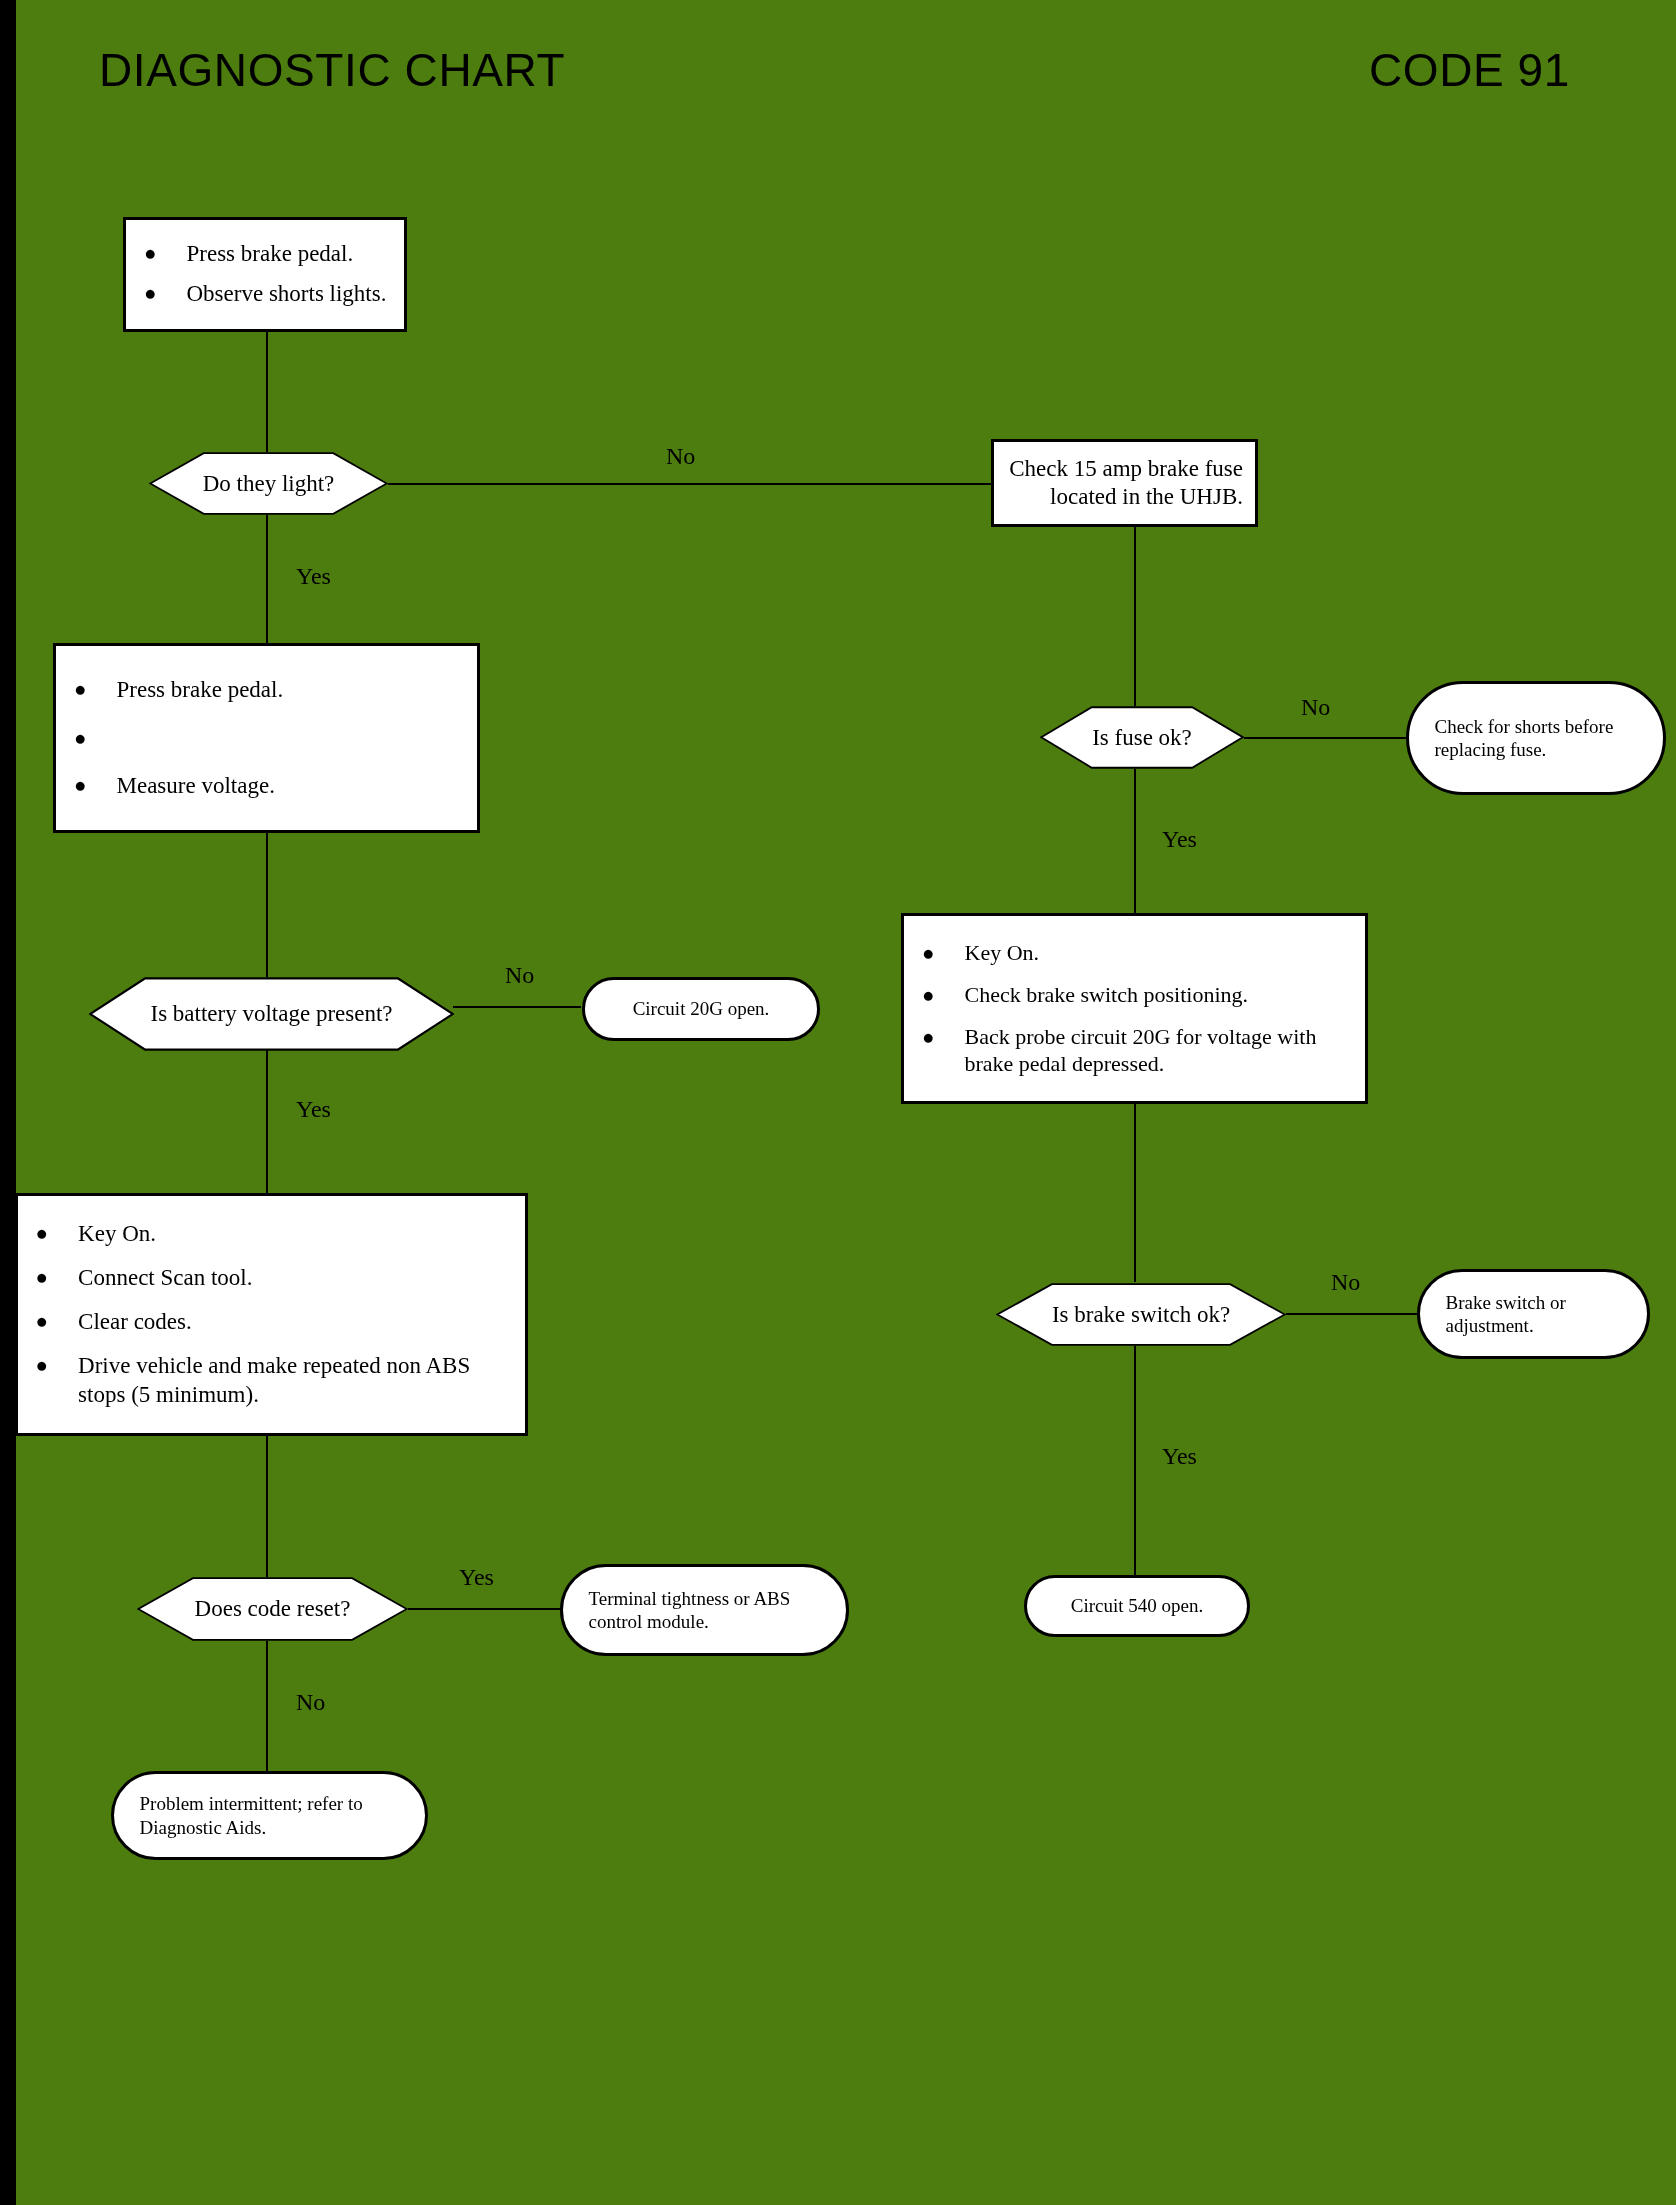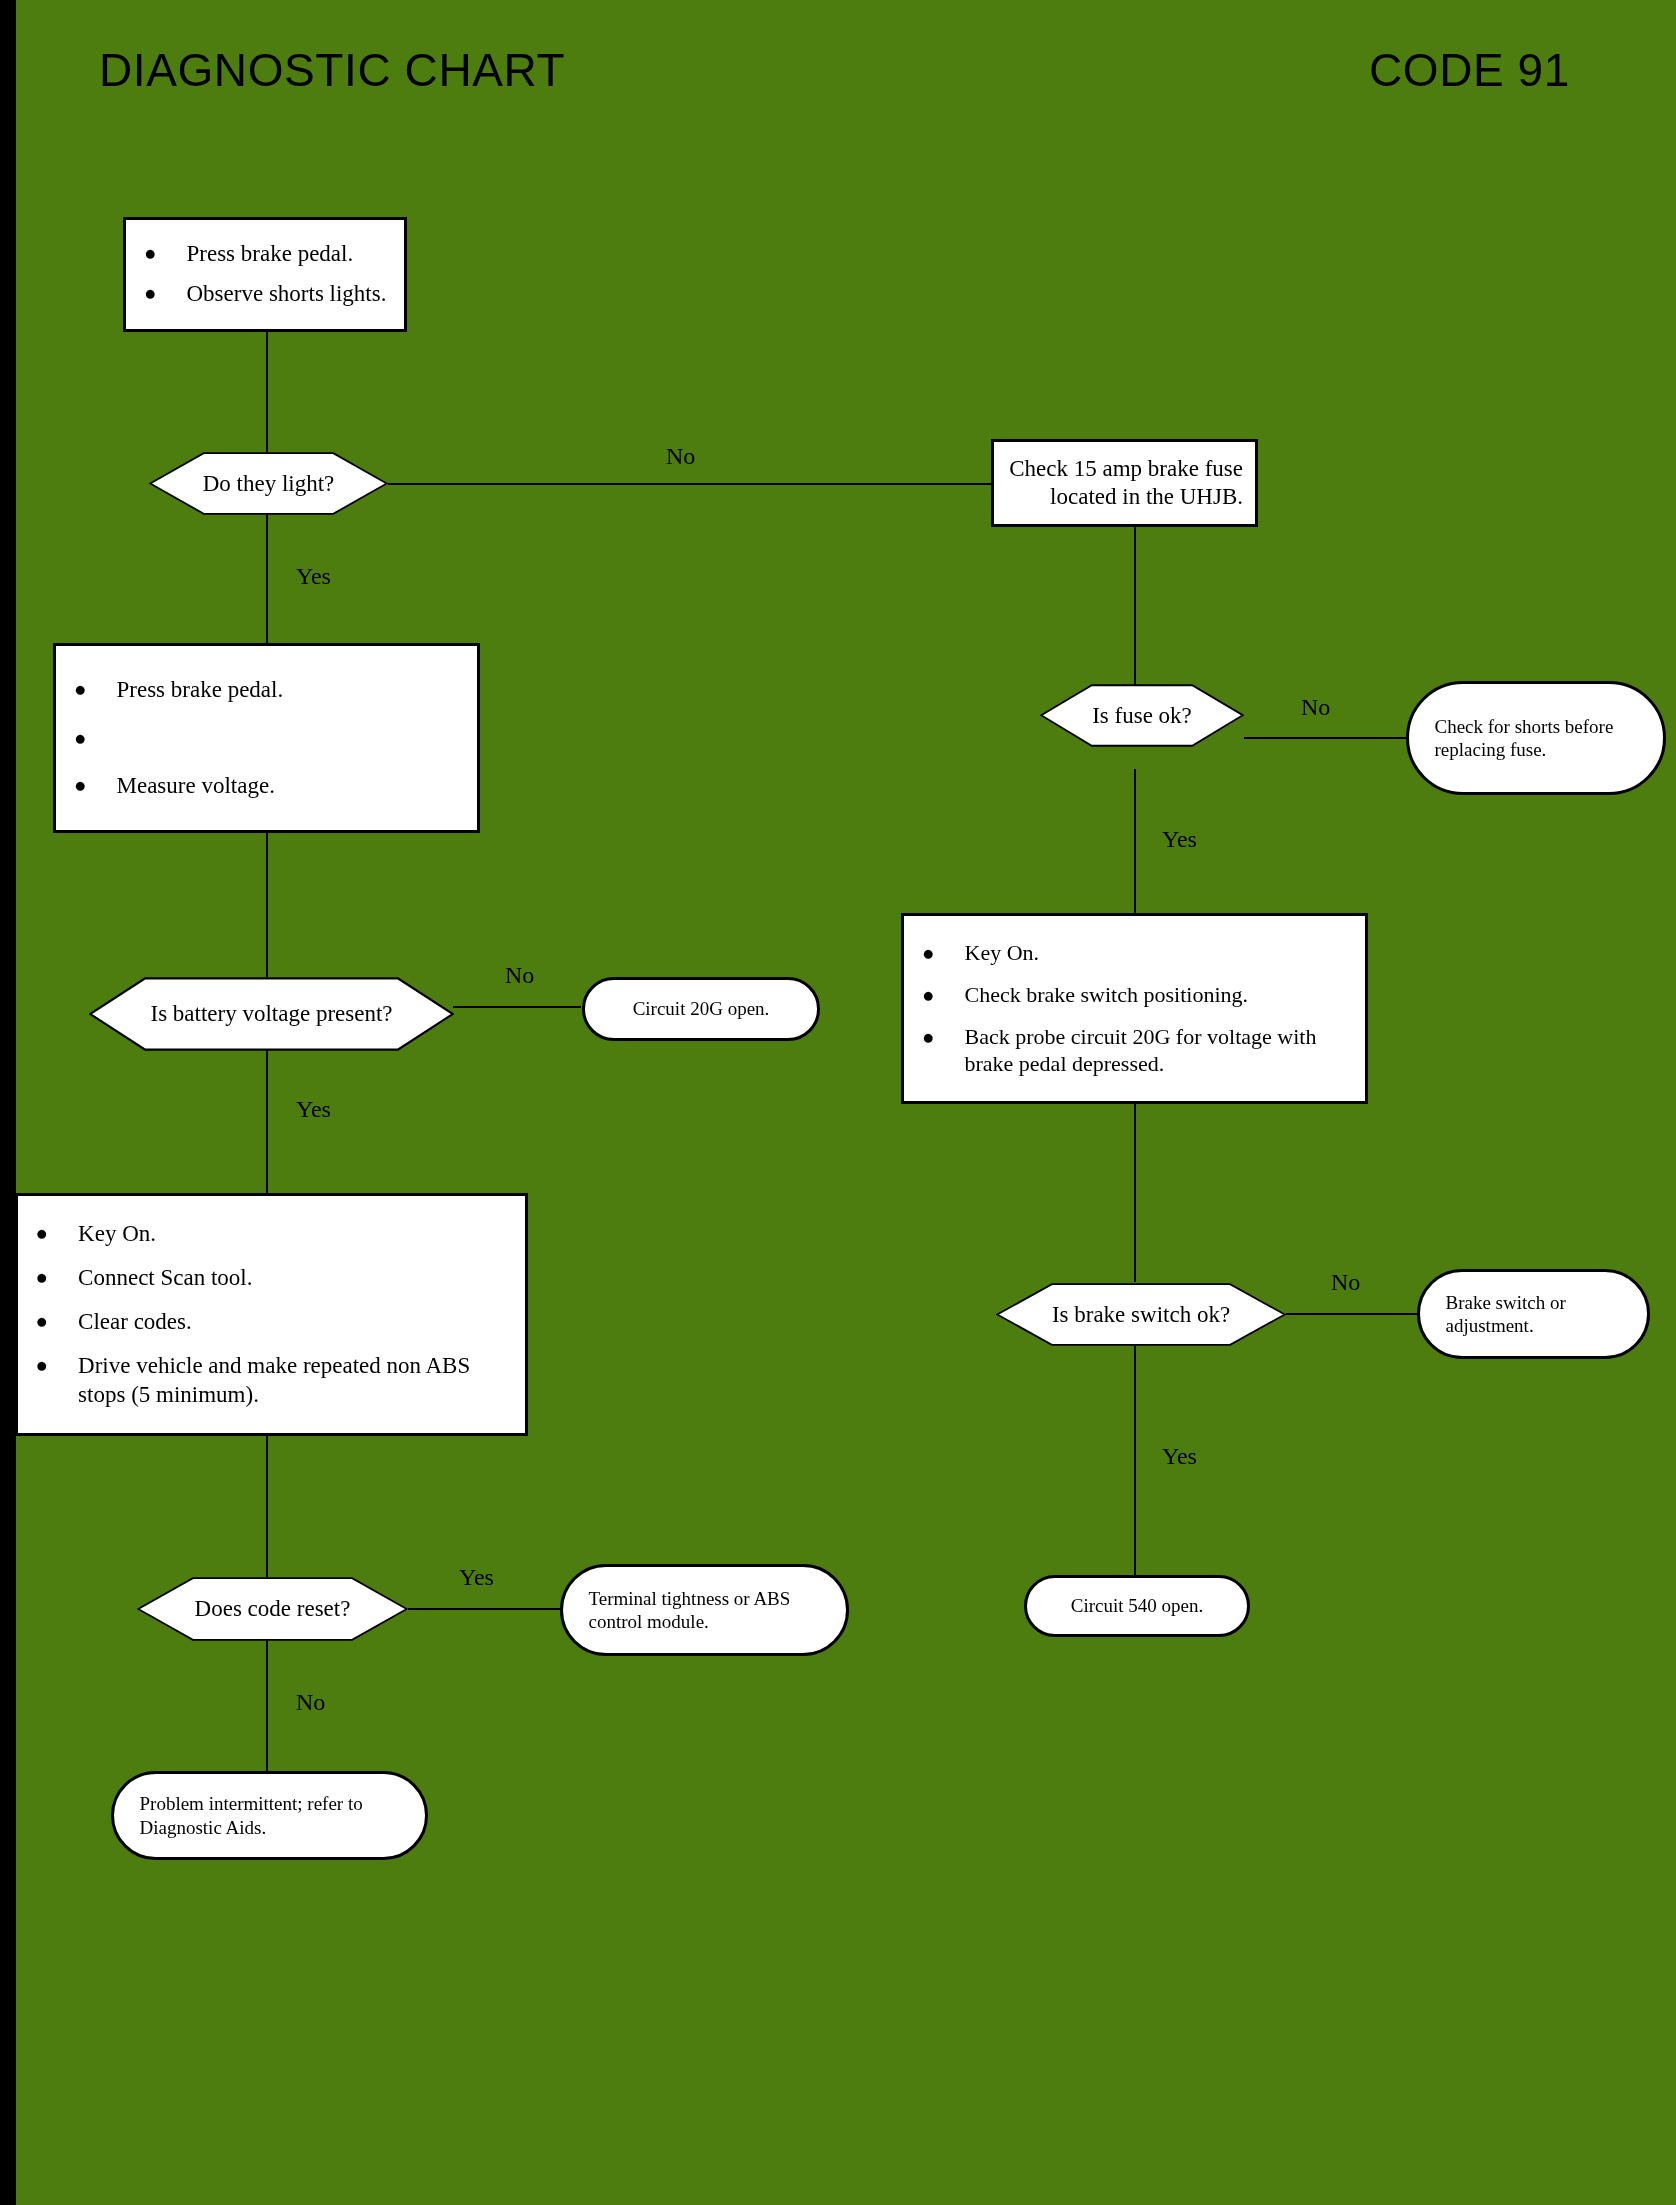--- a/index.html
+++ b/index.html
@@ -48,21 +48,21 @@
 
   .vline{position:absolute;width:1.8px;background:#000;}
   .hline{position:absolute;height:1.8px;background:#000;}
   .elabel{position:absolute;font-size:24px;line-height:1;color:#000;white-space:nowrap;}
 
   
   #box_press_observe   {left:123px; top:217px;  width:284px; height:115px;}
   #hex_do_they_light   {left:149px; top:452px;  width:239px; height:63px;}
   #box_check_fuse      {left:991px;top:439px;  width:267px; height:88px;}
   #box_back_probe      {left:53px;  top:643px; width:427px; height:190px;}
-  #hex_is_fuse_ok      {left:1040px;top:684px; width:204px; height:63px;}
+  #hex_is_fuse_ok      {left:1040px;top:706px; width:204px; height:63px;}
   #stadium_check_shorts{left:1406px;top:681px; width:260px; height:114px;border-radius:57px;}
   #box_key_on_right    {left:901px;top:913px; width:467px; height:191px;}
   #hex_battery_voltage {left:89px; top:977px; width:365px; height:74px;}
   #stadium_circuit_20g {left:582px; top:977px; width:238px; height:64px;border-radius:32px;}
   #box_key_on_left     {left:14.6px;  top:1193px; width:513px; height:243px;}
   #hex_brake_switch    {left:996px;top:1283px; width:290px; height:63px;}
   #stadium_brake_switch{left:1417px;top:1269px; width:233px; height:90px;border-radius:45px;}
   #hex_code_reset      {left:137px; top:1577px; width:271px; height:64px;}
   #stadium_terminal    {left:560px; top:1564px; width:289px; height:92px;border-radius:46px;}
   #stadium_circuit_540 {left:1024px;top:1575px; width:226px; height:62px;border-radius:31px;}

